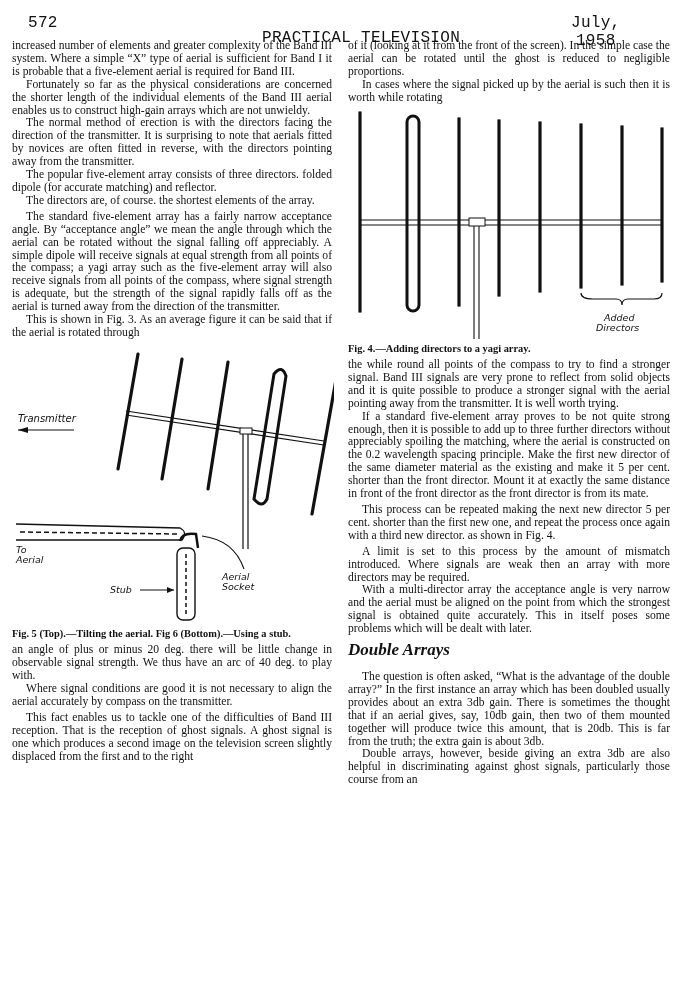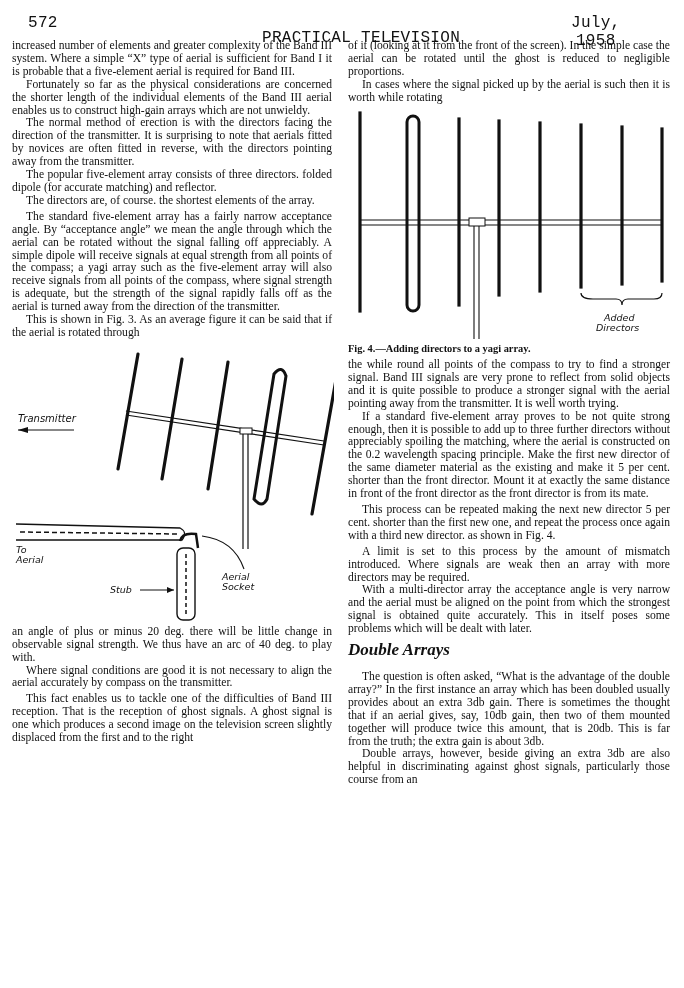--- a/index.html
+++ b/index.html
@@ -70,20 +70,21 @@
         <line x1="128" y1="246" x2="162" y2="246" stroke-width="1"></line>
       </g>
       <path d="M162 246 L155 243 L155 249 Z" fill="#111"></path>
       <text x="4" y="209" font-size="9.5" fill="#111">To</text>
       <text x="4" y="219" font-size="9.5" fill="#111">Aerial</text>
       <text x="210" y="236" font-size="9.5" fill="#111">Aerial</text>
       <text x="210" y="246" font-size="9.5" fill="#111">Socket</text>
       <text x="98" y="249" font-size="9.5" fill="#111">Stub</text>
     </svg>
   </div>
+  <div class="cap">Fig. 5 (Top).—Tilting the aerial. Fig 6 (Bottom).—Using a stub.</div>
 
   <p class="cont">an angle of plus or minus 20 deg. there will be little change in observable signal strength. We thus have an arc of 40 deg. to play with.</p>
   <p>Where signal conditions are good it is not necessary to align the aerial accurately by compass on the transmitter.</p>
   <p style="margin-top:3px">This fact enables us to tackle one of the difficulties of Band III reception. That is the reception of ghost signals. A ghost signal is one which produces a second image on the television screen slightly displaced from the first and to the right</p>
 </div>
 
 <div class="col right">
   <p class="cont">of it (looking at it from the front of the screen). In the simple case the aerial can be rotated until the ghost is reduced to negligible proportions.</p>
   <p>In cases where the signal picked up by the aerial is such then it is worth while rotating</p>
 

